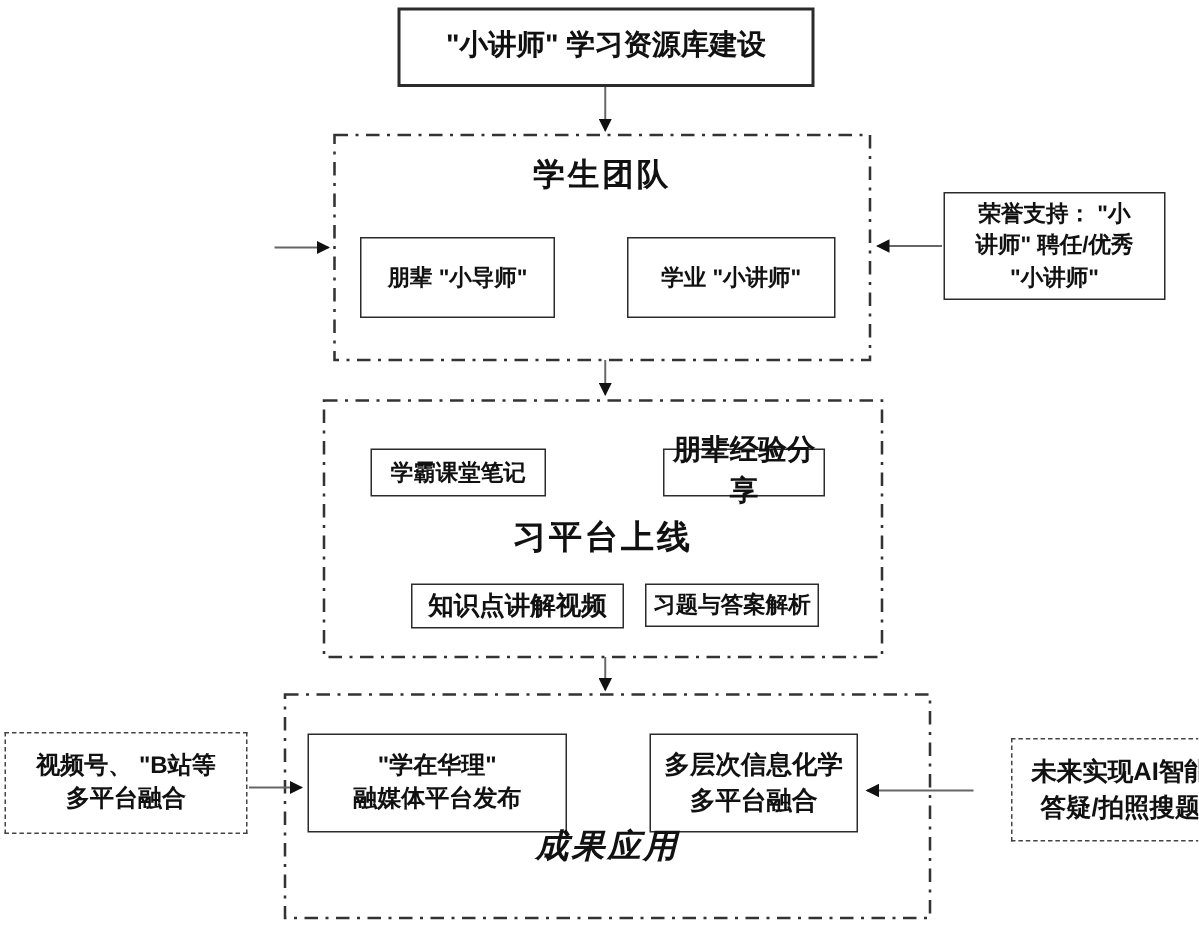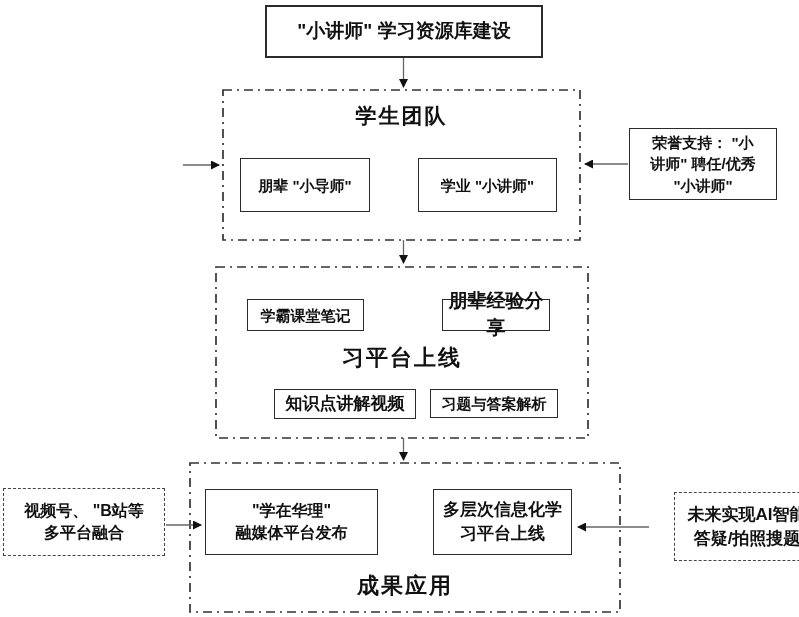--- a/index.html
+++ b/index.html
@@ -68,26 +68,26 @@
 "小讲师"</div>
 
   <div class="group-title" style="left:223px;top:102px;width:357px;font-size:21px;">学生团队</div>
   <div class="box solid" style="left:240px;top:158px;width:130px;height:54px;font-size:15px;">朋辈 "小导师"</div>
   <div class="box solid" style="left:418px;top:158px;width:139px;height:54px;font-size:15px;">学业 "小讲师"</div>
 
   <div class="box solid" style="left:247px;top:299px;width:117px;height:32px;font-size:15px;">学霸课堂笔记</div>
   <div class="box solid" style="left:442px;top:299px;width:108px;height:32px;font-size:19px;">朋辈经验分享</div>
   <div class="group-title" style="left:216px;top:343px;width:372px;font-size:22px;">习平台上线</div>
   <div class="box solid" style="left:235px;top:389px;width:142px;height:30px;font-size:17px;margin-left:39px;">知识点讲解视频</div>
-  <div class="box solid" style="left:430px;top:389px;width:128px;height:29px;font-size:15px;">习题与答案解析</div>
+  <div class="box solid" style="left:430px;top:389px;width:116px;height:29px;font-size:15px;">习题与答案解析</div>
 
   <div class="box solid" style="left:205px;top:489px;width:173px;height:66px;font-size:16px;">"学在华理"
 融媒体平台发布</div>
   <div class="box solid" style="left:433px;top:489px;width:139px;height:66px;font-size:17px;">多层次信息化学
-习平台上线</div>
-  <div class="group-title" style="left:190px;top:571px;width:430px;font-size:22px;">成果应用</div>
+多平台融合</div>
+  <div class="group-title" style="left:190px;top:549px;width:430px;font-size:22px;font-style:italic;">成果应用</div>
 
   <div class="box dotted" style="left:3px;top:488px;width:162px;height:68px;font-size:16px;">视频号、 "B站等
 多平台融合</div>
   <div class="box dotted" style="left:650px;top:492px;width:146px;height:69px;font-size:17px;margin-left:24px;">未来实现AI智能
 答疑/拍照搜题</div>
 
 </div>
 
 </body></html>

